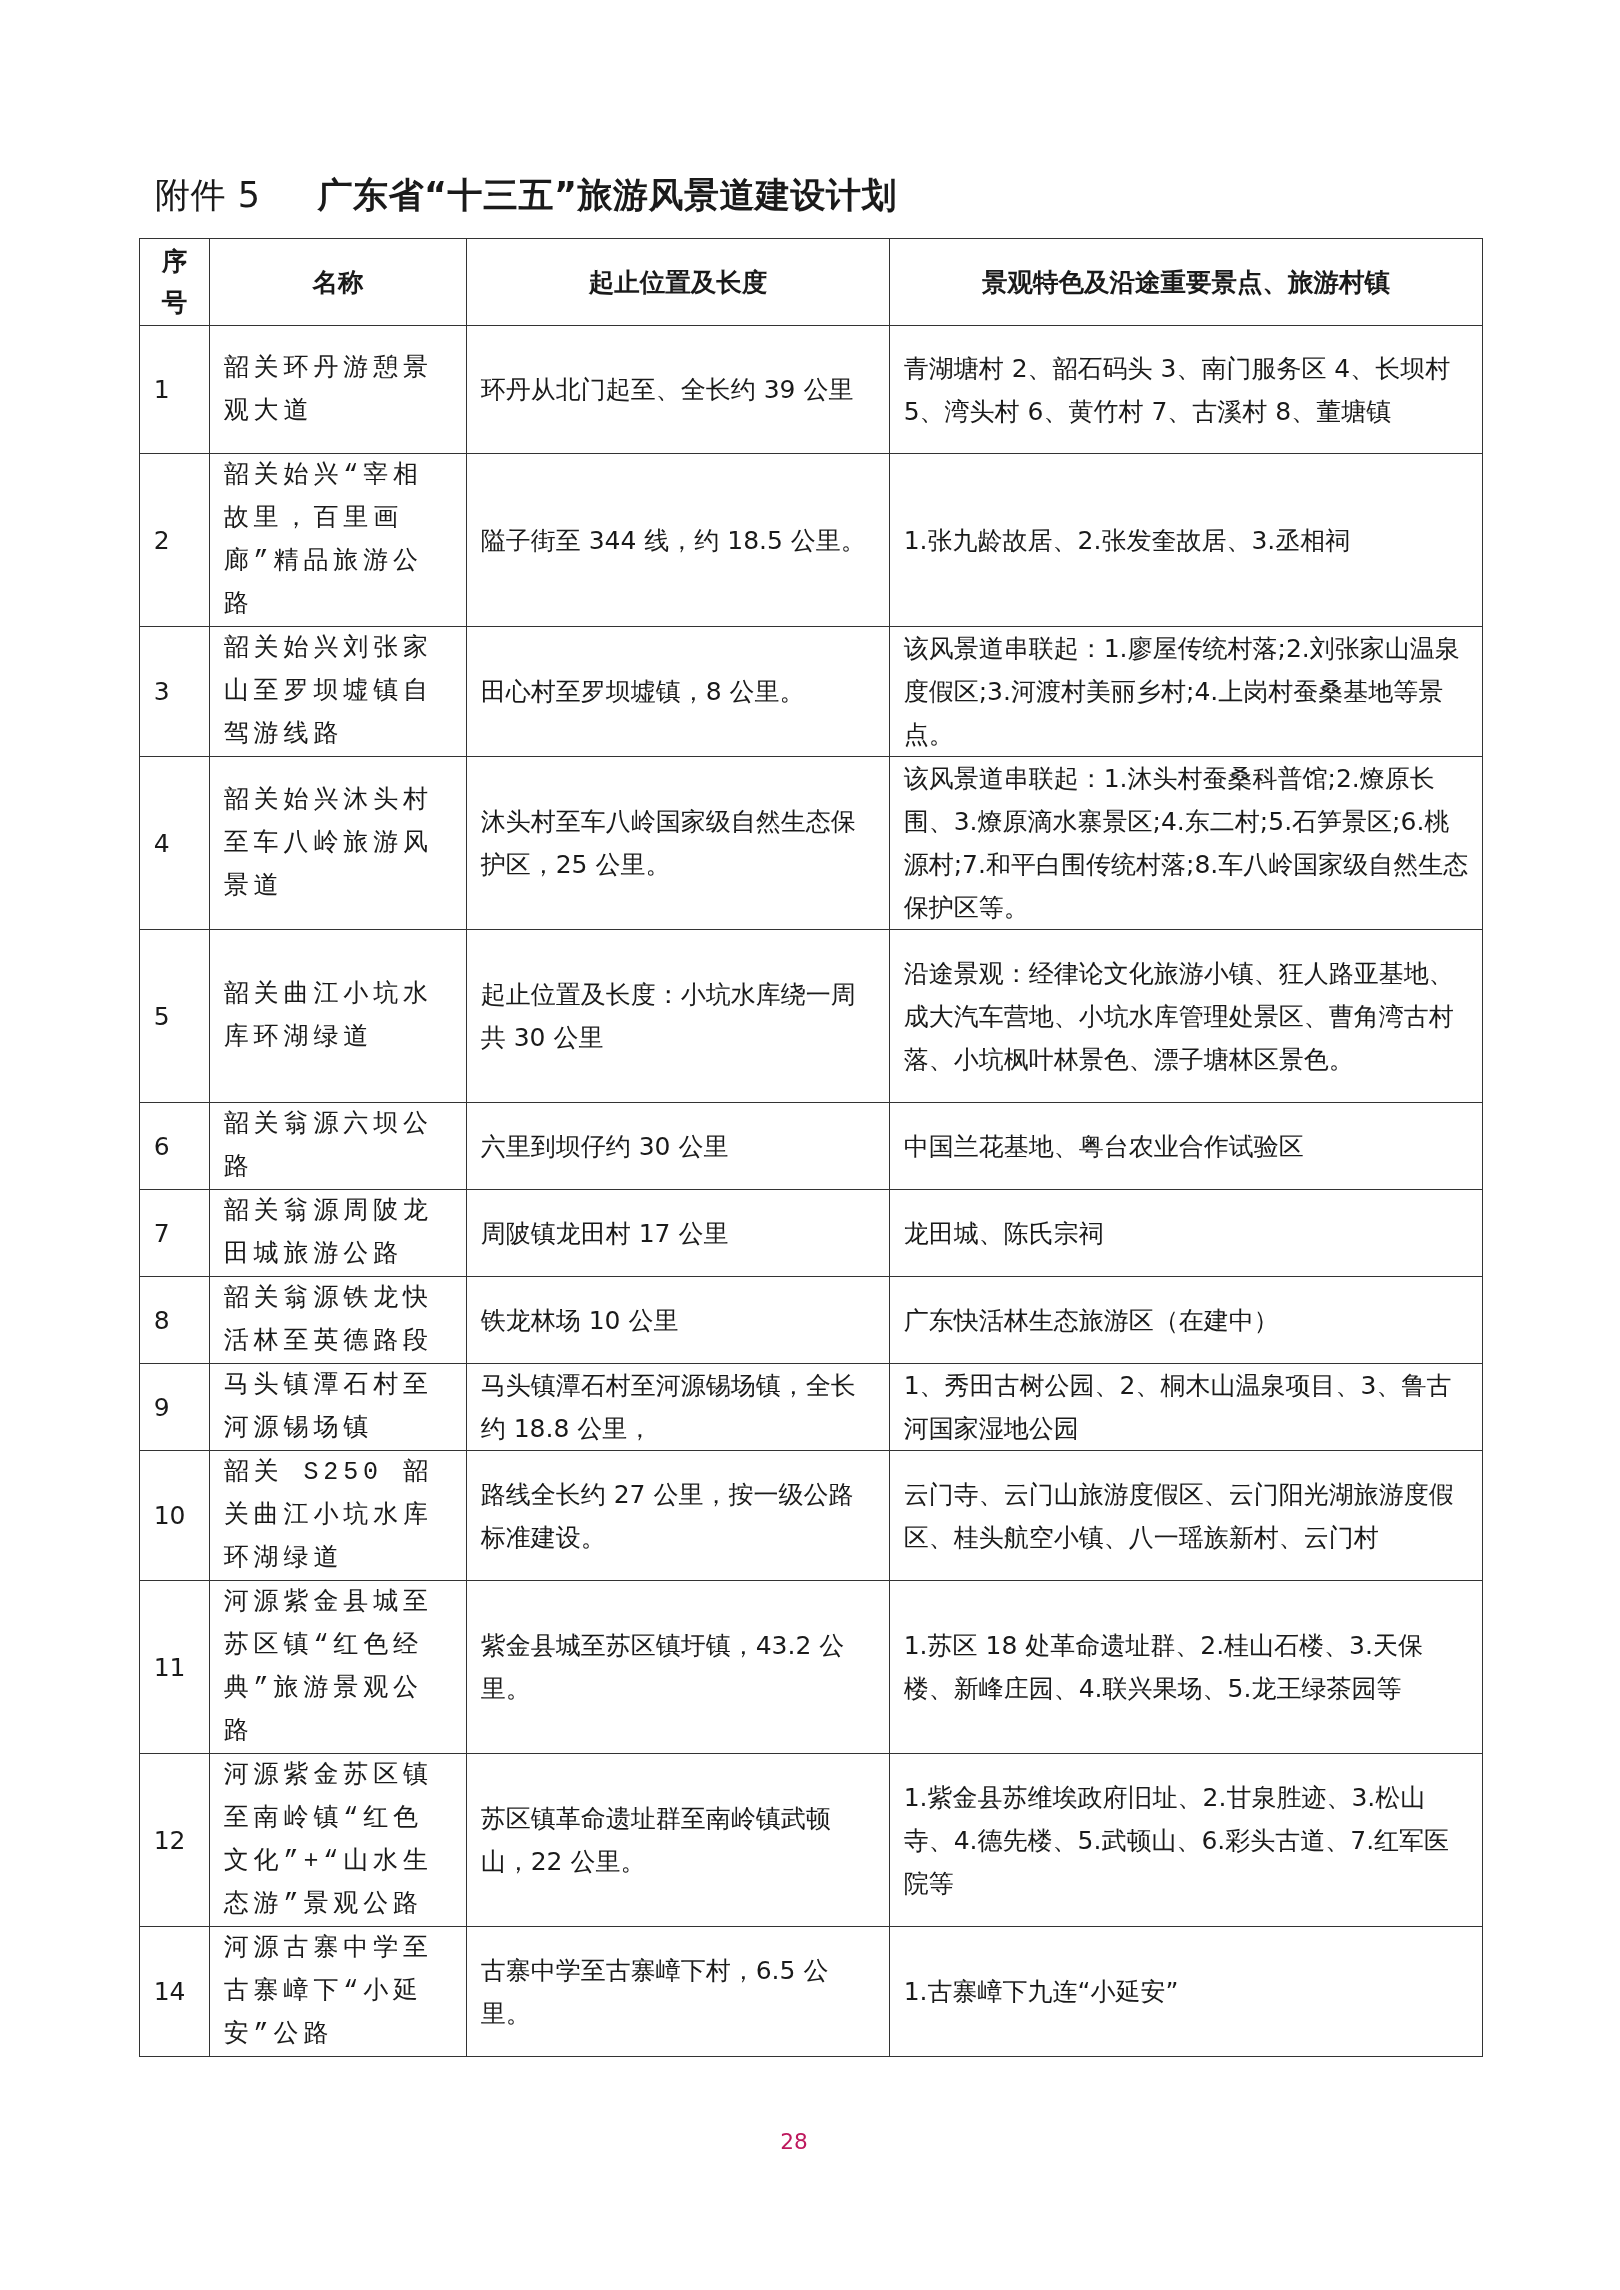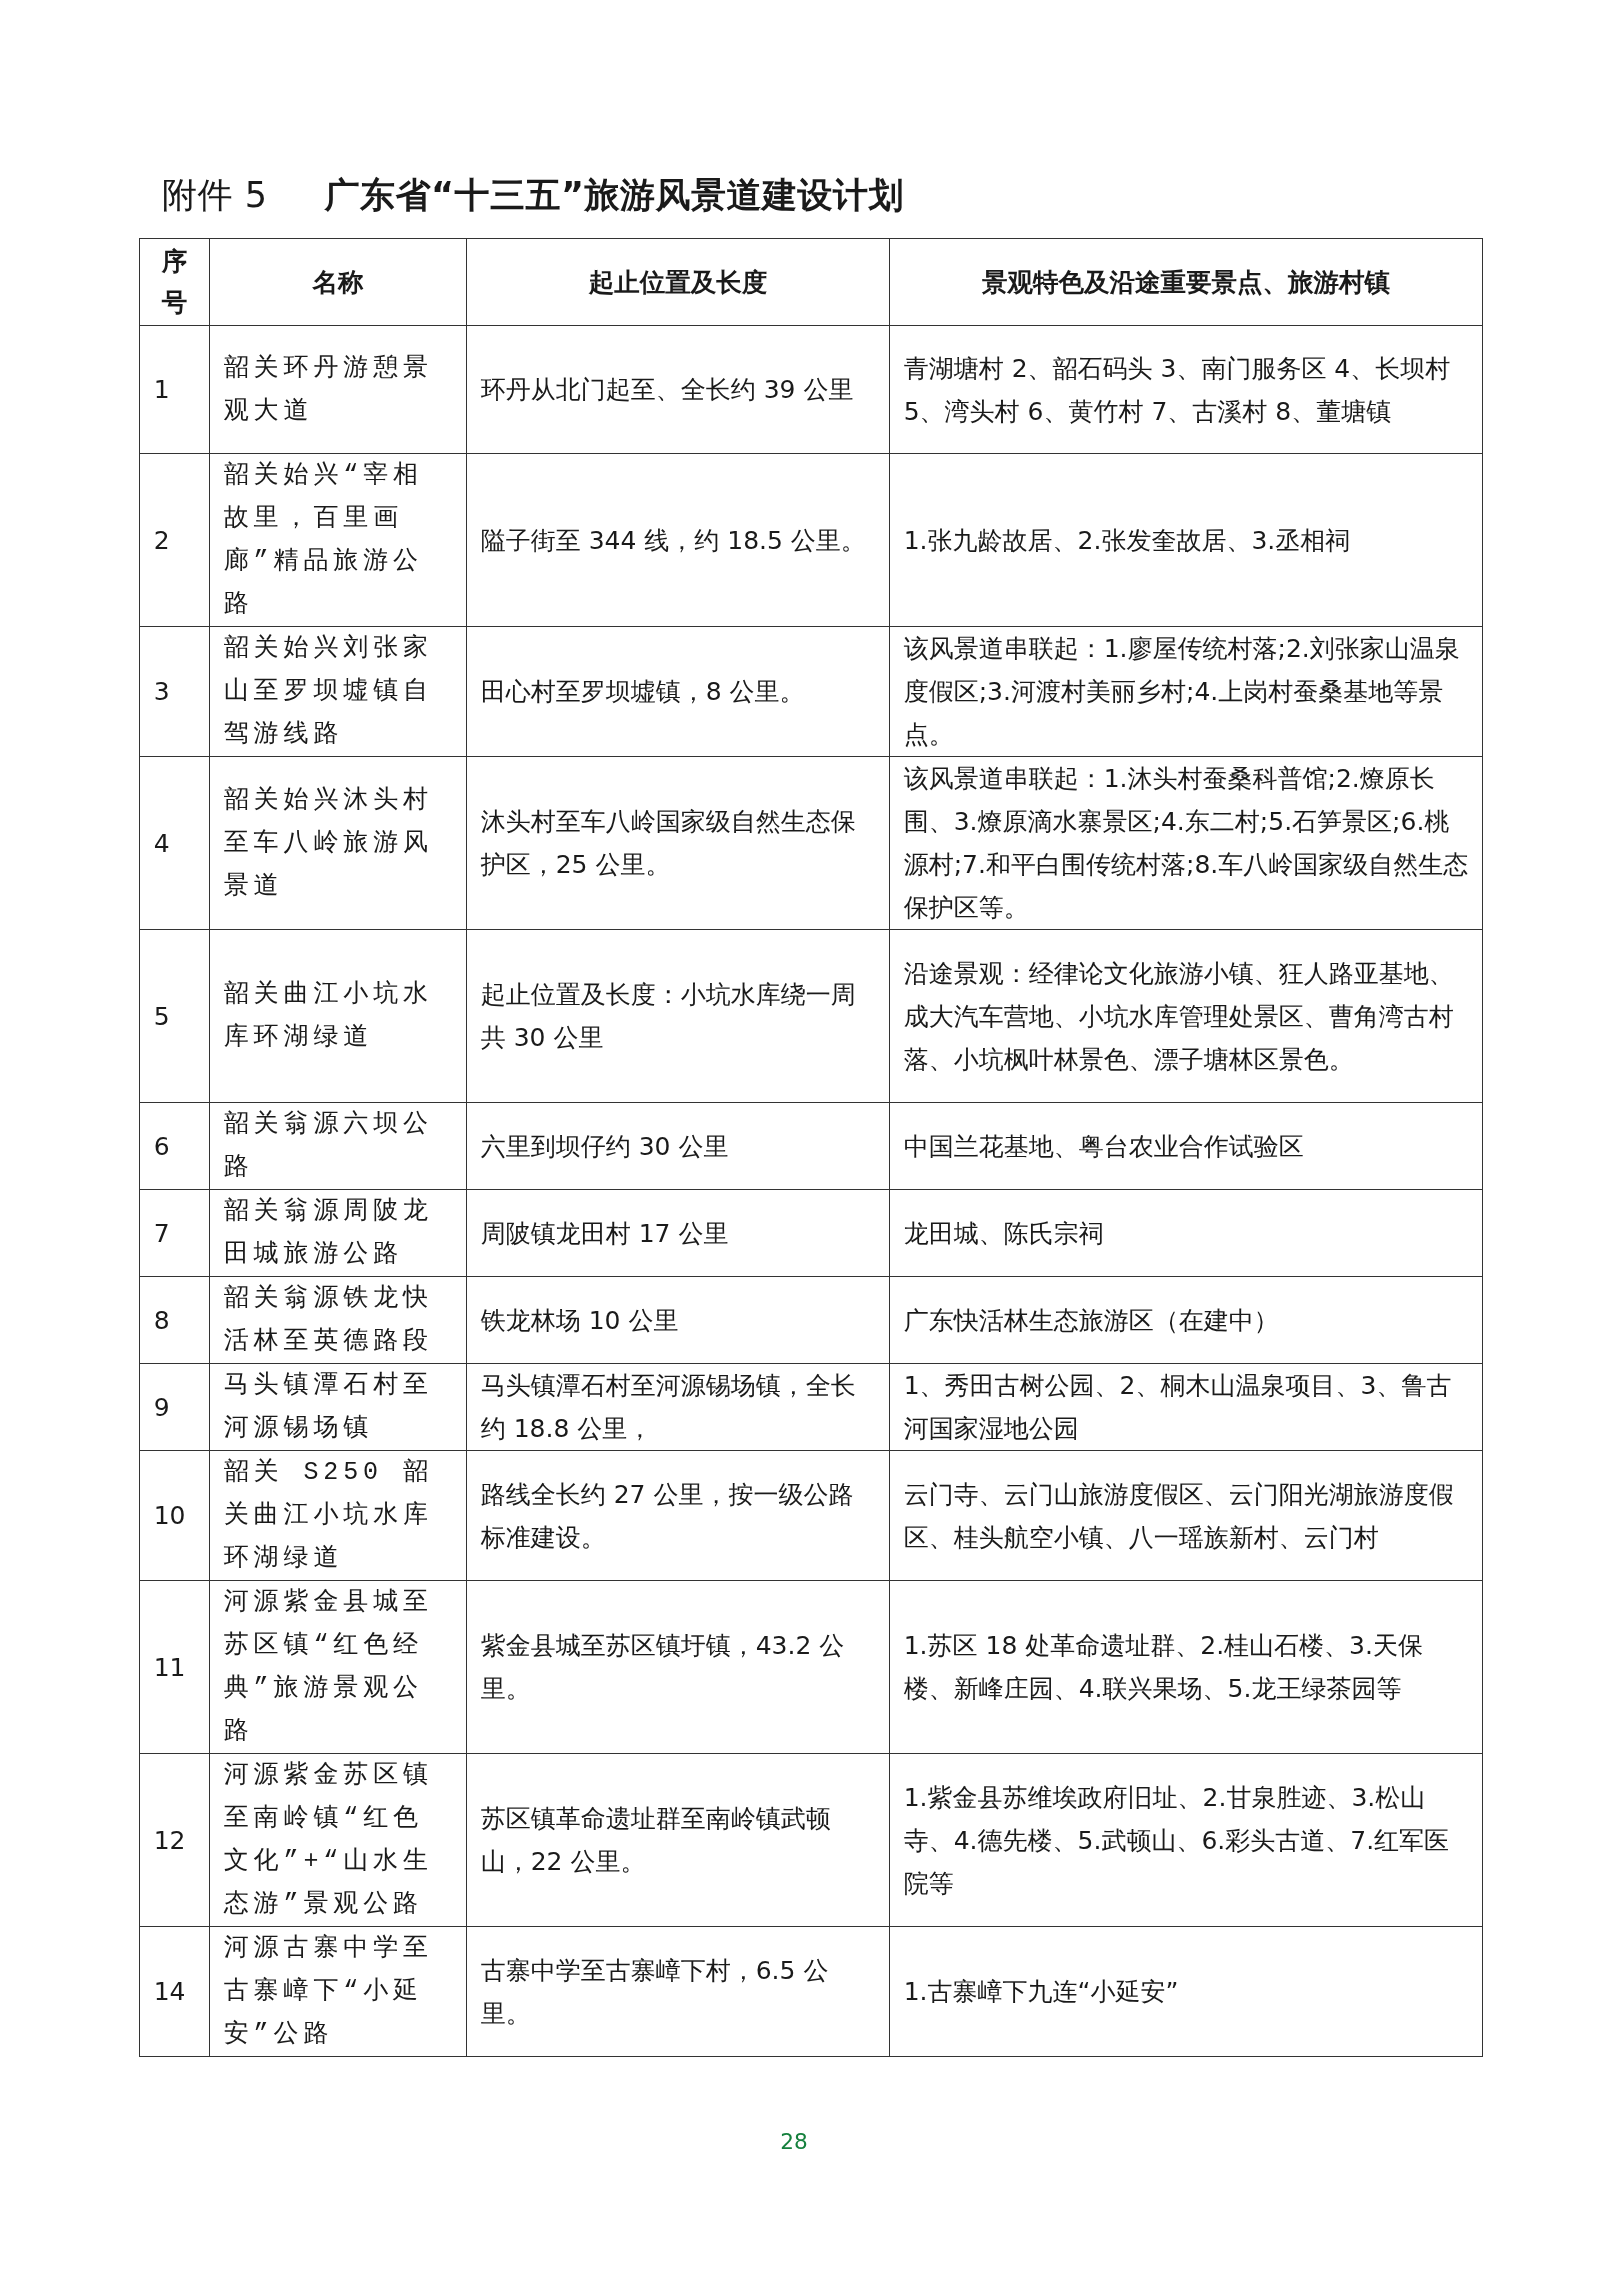--- a/index.html
+++ b/index.html
@@ -2,21 +2,21 @@
 <html><head>
 <meta charset="utf-8">
 <style>
   html, body { margin: 0; padding: 0; background: #ffffff; }
   body {
     width: 1620px; height: 2291px; position: relative; overflow: hidden;
     font-family: "DejaVu Sans", "Liberation Sans", sans-serif;
     color: #1a1a1a;
   }
   .title {
-    position: absolute; left: 162px; top: 172px;
+    position: absolute; left: 155px; top: 172px;
     font-size: 35px; letter-spacing: 0.5px; color: #1a1a1a;
     white-space: nowrap;
   }
   .title .annex { font-weight: normal; margin-right: 57px; }
   .title .heading { font-weight: bold; }
   table.plan {
     position: absolute; left: 139px; top: 238px;
     width: 1343px; border-collapse: collapse; table-layout: fixed;
   }
   table.plan td, table.plan th {
@@ -33,21 +33,21 @@
   col.c0 { width: 70px; }
   col.c1 { width: 257px; }
   col.c2 { width: 423px; }
   col.c3 { width: 593px; }
   td.seq { padding-left: 7.8px; padding-right: 2px; }
   td.name { letter-spacing: 4.9px; padding-left: 11.8px; padding-right: 5.9px; font-family: Liberation Mono, monospace; }
   td.loc { padding-left: 11.8px; padding-right: 7.8px; }
   td.feat { padding-left: 13.7px; padding-right: 9.8px; }
   .page-num {
     position: absolute; left: 0; width: 1588px; top: 2129px;
-    text-align: center; font-size: 21.6px; color: #15803d;
+    text-align: center; font-size: 21.6px; color: #be185d;
   }
 </style>
 </head>
 <body>
 
 <div class="title">
   <span class="annex">附件 5</span><span class="heading">广东省“十三五”旅游风景道建设计划</span>
 </div>
 
 <table class="plan">

